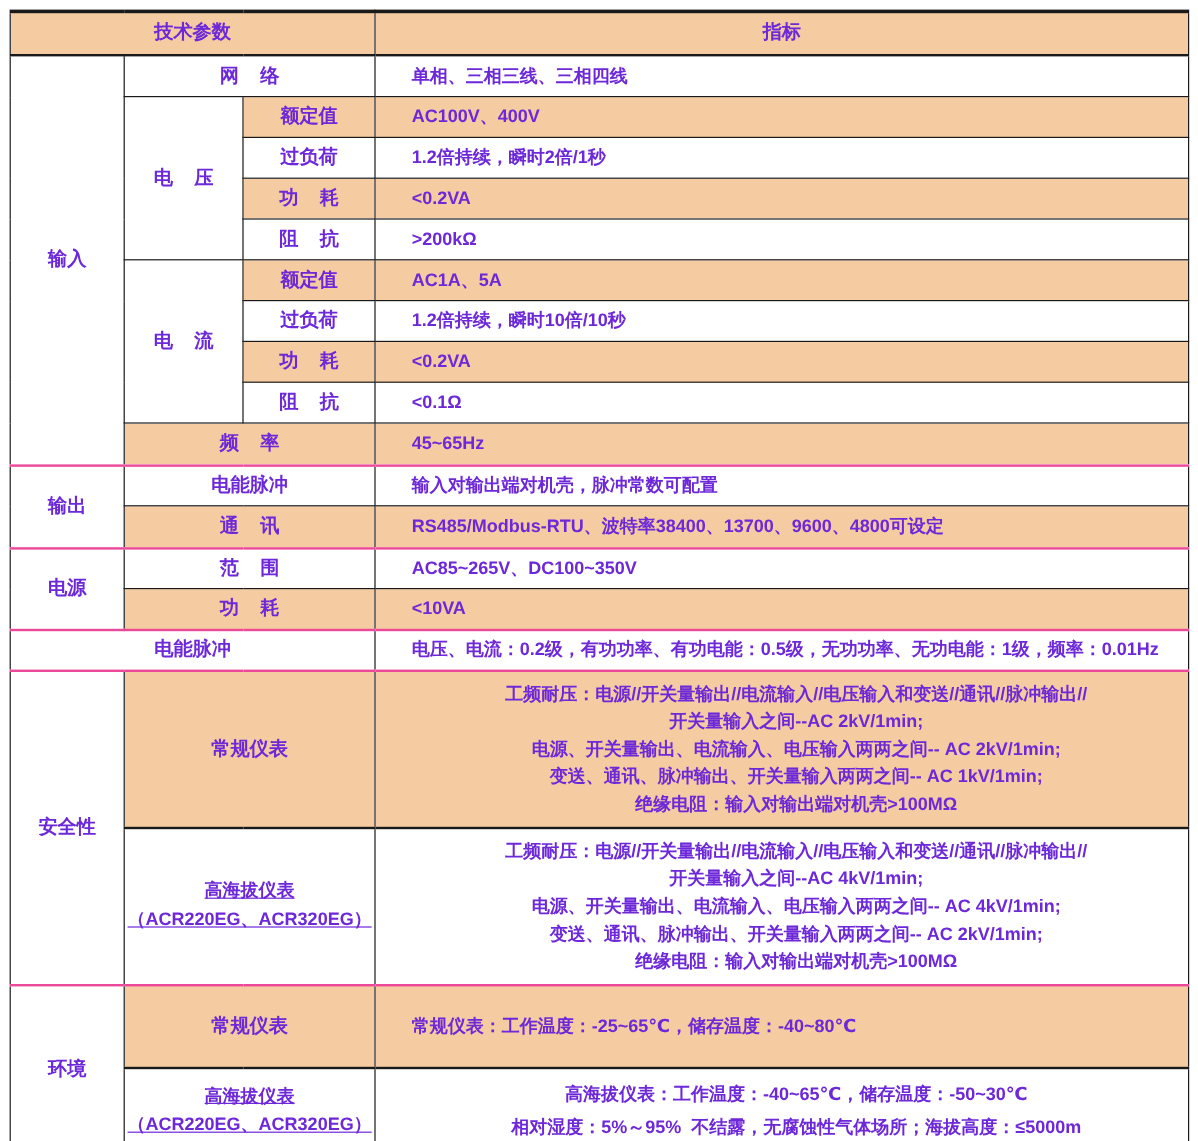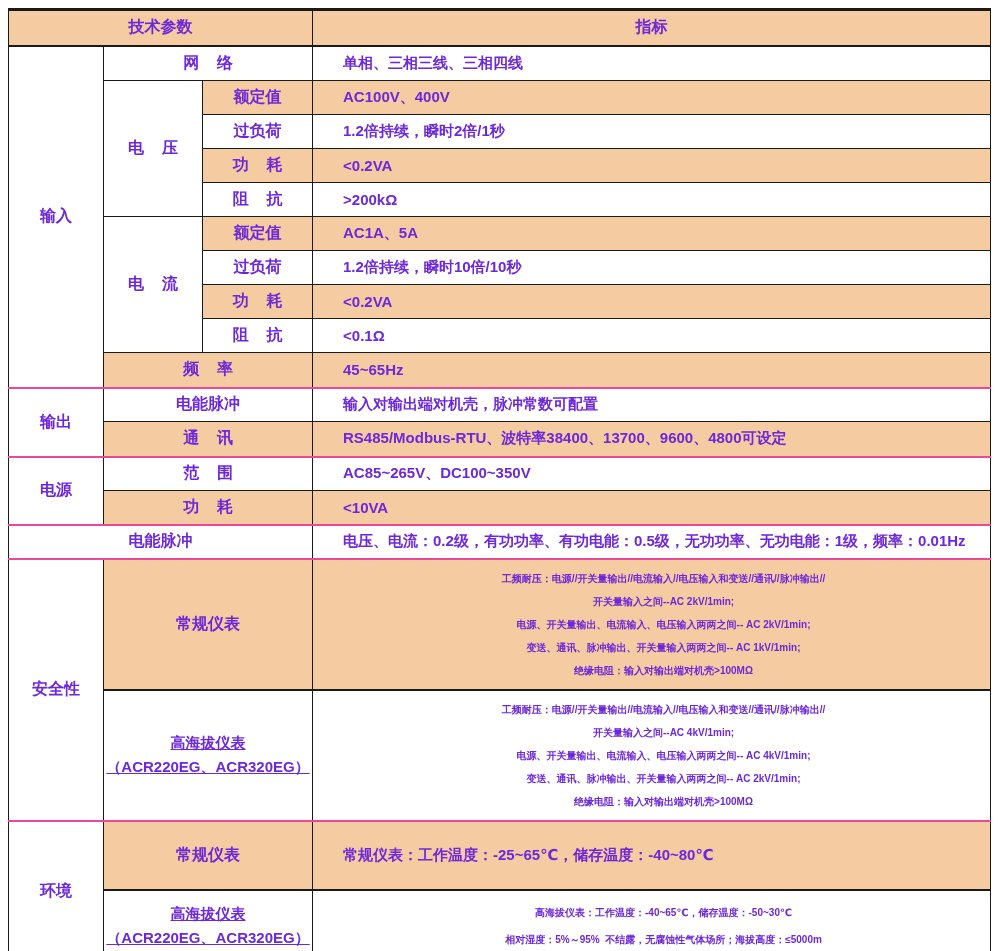--- a/index.html
+++ b/index.html
@@ -6,21 +6,21 @@
   body{width:998px;height:951px;box-sizing:border-box;padding:8px;
        font-family:"Liberation Sans","DejaVu Sans",sans-serif;}
   table.spec{border-collapse:collapse;table-layout:fixed;width:982px;
        border-top:3px solid #1a1a1a;border-bottom:3px solid #1a1a1a;
        border-left:1px solid #1a1a1a;border-right:1px solid #1a1a1a;}
   td{border:1px solid #1a1a1a;padding:0;color:#6d28d9;font-size:16px;font-weight:bold;
      text-align:center;vertical-align:middle;overflow:hidden;}
   td.bg{background:#F5CBA1;}
   td.lbl{white-space:pre;}
   td.val{text-align:left;padding-left:30px;font-size:15px;white-space:pre;}
-  td.multi{padding:7px 6px 7px 30px;line-height:23px;font-size:10px;}
+  td.multi{padding:7px 6px 7px 30px;line-height:23px;font-size:15px;}
   td.multi div{white-space:pre;}
   td.lbl2 div{white-space:pre;line-height:24px;font-size:15px;text-decoration:underline;}
   tr.hdr td{border-bottom:2px solid #1a1a1a;font-size:16px;}
   tr.sec-top td{border-top:2px solid #ec4899;}
   tr.sub td{border-top:2px solid #1a1a1a;}
   td.envval{line-height:27px;}
   .h36{height:36px}.h35{height:35px}.h34{height:34px}
   .h117{height:117px}.h69{height:69px}.h74{height:74px}
 </style>
 </head>

